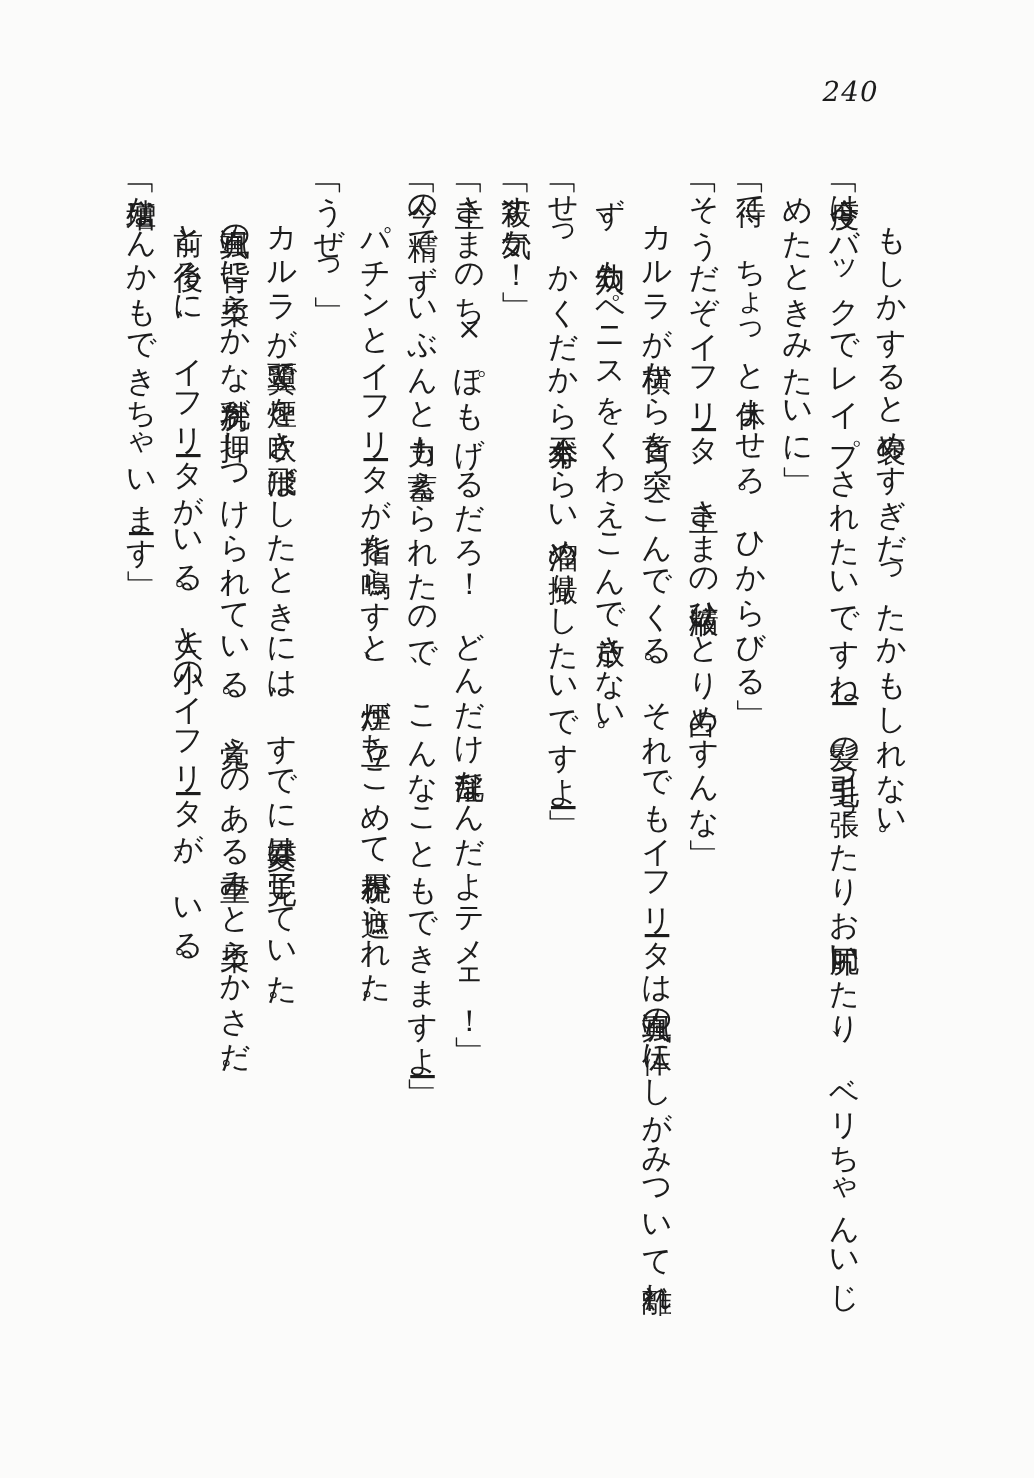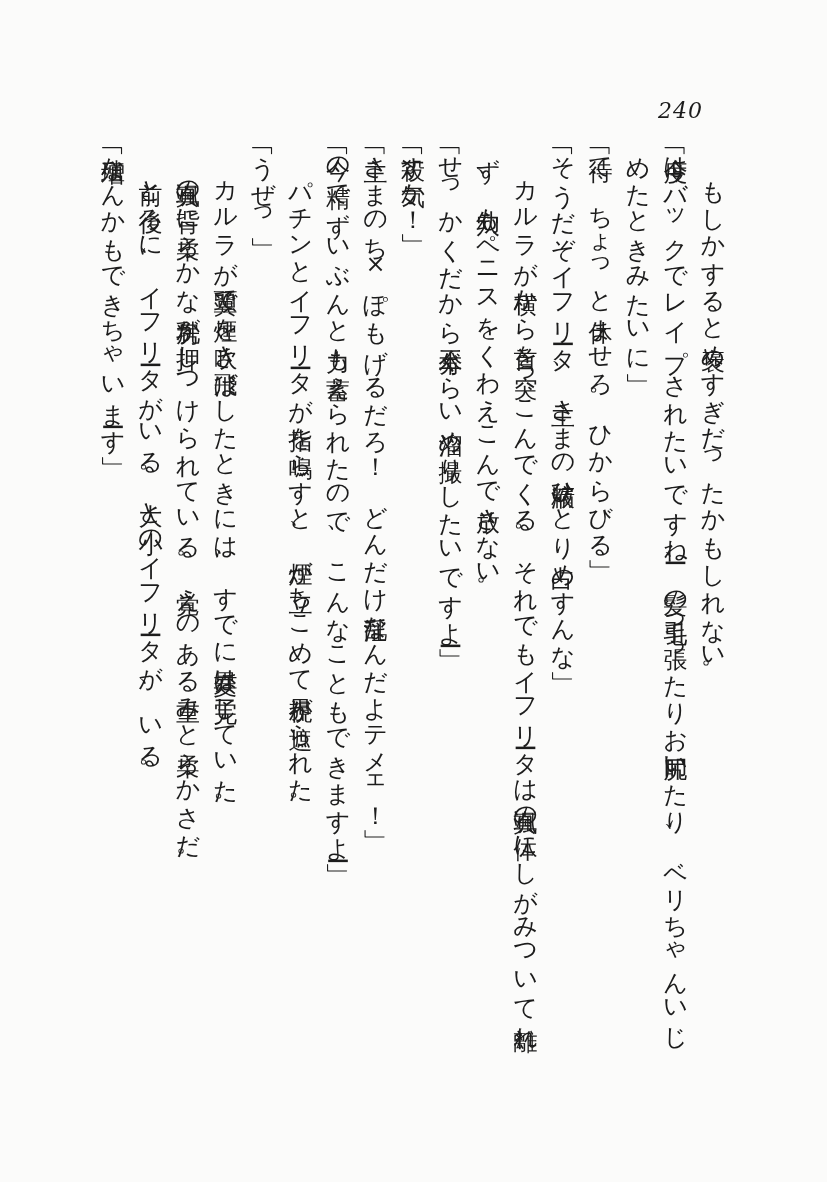--- a/index.html
+++ b/index.html
@@ -19,21 +19,20 @@
     inset: 0;
   }
   .page-number {
     position: absolute;
     top: 62px;
     left: 658px;
     font-size: 22px;
     font-style: italic;
     letter-spacing: 1px;
     color: #1c1c1c;
-    margin-top: 36px;
   }
   .text-block {
     position: absolute;
     top: 140px;
     right: 96px;
     height: 920px;
     width: 640px;
     writing-mode: vertical-rl;
     text-orientation: mixed;
     font-size: 24px;

